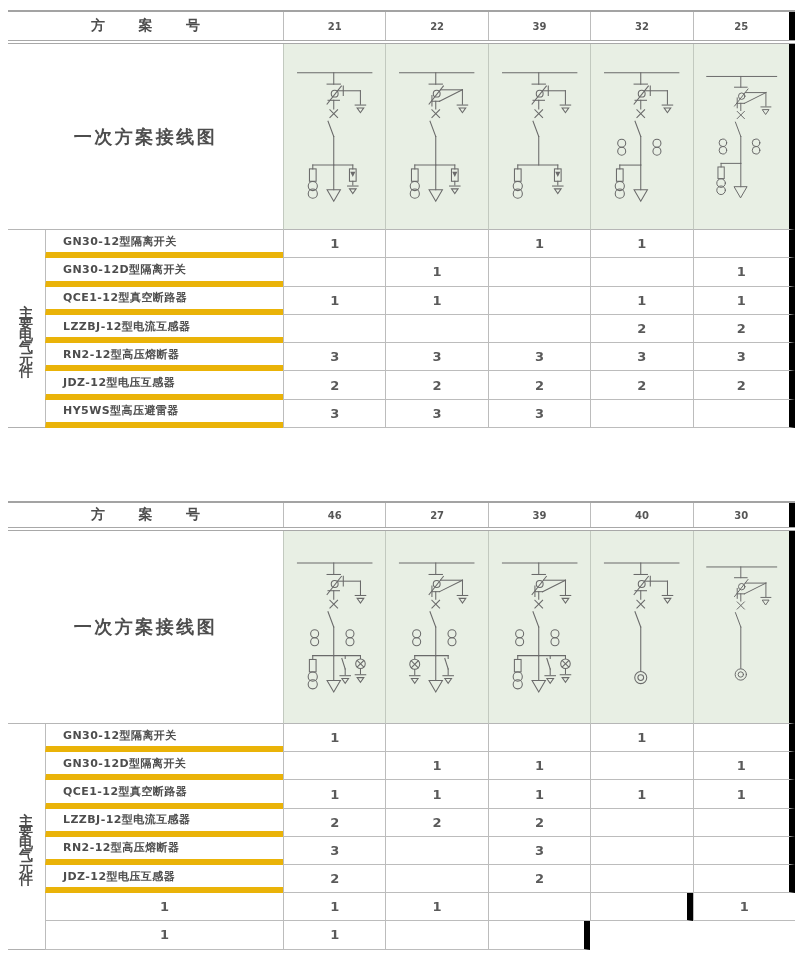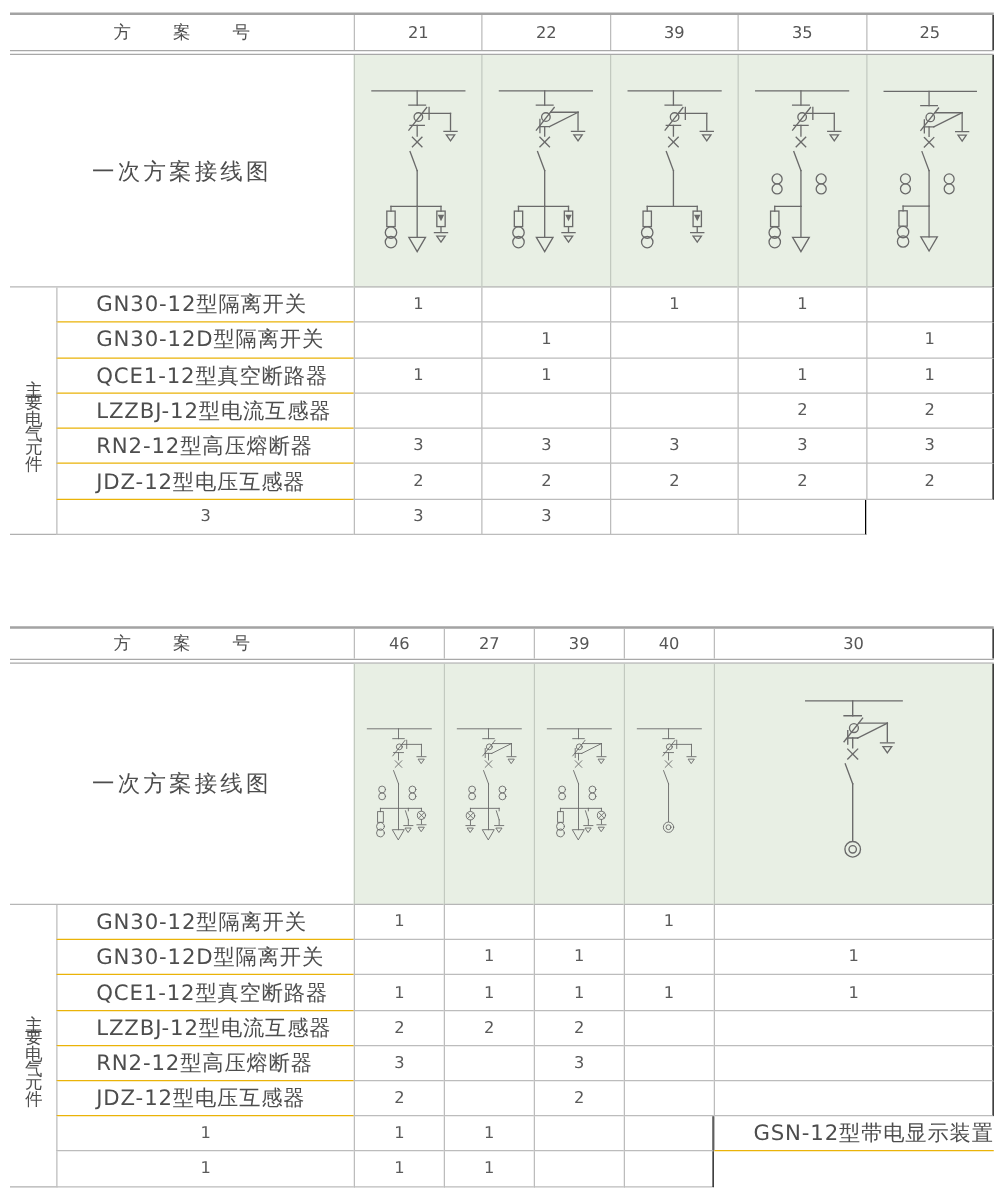--- a/index.html
+++ b/index.html
@@ -8,50 +8,51 @@
     font-family:"DejaVu Sans","Liberation Sans",sans-serif;
     color:#4d4d4d;
   }
   #page{position:relative;width:800px;height:959px;}
   .tbl{
     margin-left:8px;width:787px;
     display:grid;
     grid-template-columns:37px 238px repeat(5,1fr);
     border-top:2px solid #a3a3a3;
     box-sizing:border-box;
+    font-weight:bold;
   }
   .tbl *{box-sizing:border-box;}
   .cell{display:flex;align-items:center;justify-content:center;}
   .hdr-label{grid-column:1 / 3;font-size:14px;letter-spacing:2.4em;text-indent:2.4em;justify-content:center;}
-  .hdr-num{font-size:13px;border-left:1px solid #bcbcbc;color:#565656;}
+  .hdr-num{font-size:10px;border-left:1px solid #bcbcbc;color:#565656;}
   .divider{grid-column:1 / -1;border-top:1px solid #a8a8a8;border-bottom:1px solid #a8a8a8;background:#ffffff;}
   .dlabel{grid-column:1 / 3;font-size:18px;letter-spacing:0.14em;border-bottom:1px solid #b6b6b6;}
   .dcell{background:#e8efe4;border-left:1px solid #c2c9bf;border-bottom:1px solid #b6b6b6;padding:2px;}
   .dcell svg{width:100%;height:100%;}
-  .rb{border-right:1px solid #000000;}
+  .rb{border-right:6px solid #000000;}
   .side{grid-column:1;border-bottom:1px solid #b0b0b0;}
   .vtext{writing-mode:vertical-rl;letter-spacing:0.85em;font-size:14px;color:#4d4d4d;}
   .ncell{
-    justify-content:flex-start;padding-left:31px;font-size:17px;letter-spacing:0.04em;
-    border-left:1px solid #bcbcbc;border-bottom:1px solid #eab308;white-space:nowrap;
+    justify-content:flex-start;padding-left:17px;font-size:11px;letter-spacing:0.04em;
+    border-left:1px solid #bcbcbc;border-bottom:6px solid #eab308;white-space:nowrap;
   }
   .vcell{font-size:13px;color:#5a5a5a;border-left:1px solid #bcbcbc;border-bottom:1px solid #bcbcbc;}
   svg.sld{stroke:#6a6a6a;fill:none;stroke-width:1.1;stroke-linecap:square;stroke-linejoin:miter;}
   svg.sld .f{fill:#6a6a6a;stroke:none;}
 </style>
 </head>
 <body>
 
 <div id="page">
     <div class="tbl" style="margin-top: 10px; grid-template-rows: 28px 4px 186px repeat(7, 28.3px);">
       <div class="cell hdr-label">方案号</div>
       <div class="cell hdr-num">21</div>
       <div class="cell hdr-num">22</div>
       <div class="cell hdr-num">39</div>
-      <div class="cell hdr-num">35</div>
+      <div class="cell hdr-num">32</div>
       <div class="cell hdr-num rb">25</div>
       <div class="cell divider"></div>
       <div class="cell dlabel">一次方案接线图</div>
       <div class="cell dcell">
         <svg class="sld" viewBox="0 0 102 190" preserveAspectRatio="xMidYMid meet">
           <line x1="12" y1="28" x2="90" y2="28"></line>
           <line x1="50" y1="28" x2="50" y2="40"></line>
           <line x1="43" y1="40" x2="57" y2="40"></line>
           <circle cx="51" cy="50" r="3.6"></circle>
           <line x1="43" y1="61" x2="58" y2="42"></line>
@@ -241,20 +242,21 @@
       <div class="cell vcell">3</div>
       <div class="cell vcell">3</div>
       <div class="cell vcell">3</div>
       <div class="cell vcell rb">3</div>
       <div class="cell ncell">JDZ-12型电压互感器</div>
       <div class="cell vcell">2</div>
       <div class="cell vcell">2</div>
       <div class="cell vcell">2</div>
       <div class="cell vcell">2</div>
       <div class="cell vcell rb">2</div>
+      <div class="cell ncell">HY5WS型高压避雷器</div>
       <div class="cell vcell">3</div>
       <div class="cell vcell">3</div>
       <div class="cell vcell">3</div>
       <div class="cell vcell"></div>
       <div class="cell vcell rb"></div>
     </div>
     <div class="tbl" style="margin-top: 73px; grid-template-rows: 24px 4px 193px repeat(8, 28.2px);">
       <div class="cell hdr-label">方案号</div>
       <div class="cell hdr-num">46</div>
       <div class="cell hdr-num">27</div>
@@ -472,20 +474,19 @@
       <div class="cell vcell">2</div>
       <div class="cell vcell"></div>
       <div class="cell vcell">2</div>
       <div class="cell vcell"></div>
       <div class="cell vcell rb"></div>
       <div class="cell vcell">1</div>
       <div class="cell vcell">1</div>
       <div class="cell vcell">1</div>
       <div class="cell vcell"></div>
       <div class="cell vcell rb"></div>
-      <div class="cell ncell">GSN-12型带电显示装置</div>
       <div class="cell vcell">1</div>
       <div class="cell vcell">1</div>
       <div class="cell vcell">1</div>
       <div class="cell vcell"></div>
       <div class="cell vcell rb"></div>
     </div>
   </div>
 
 </body></html>

